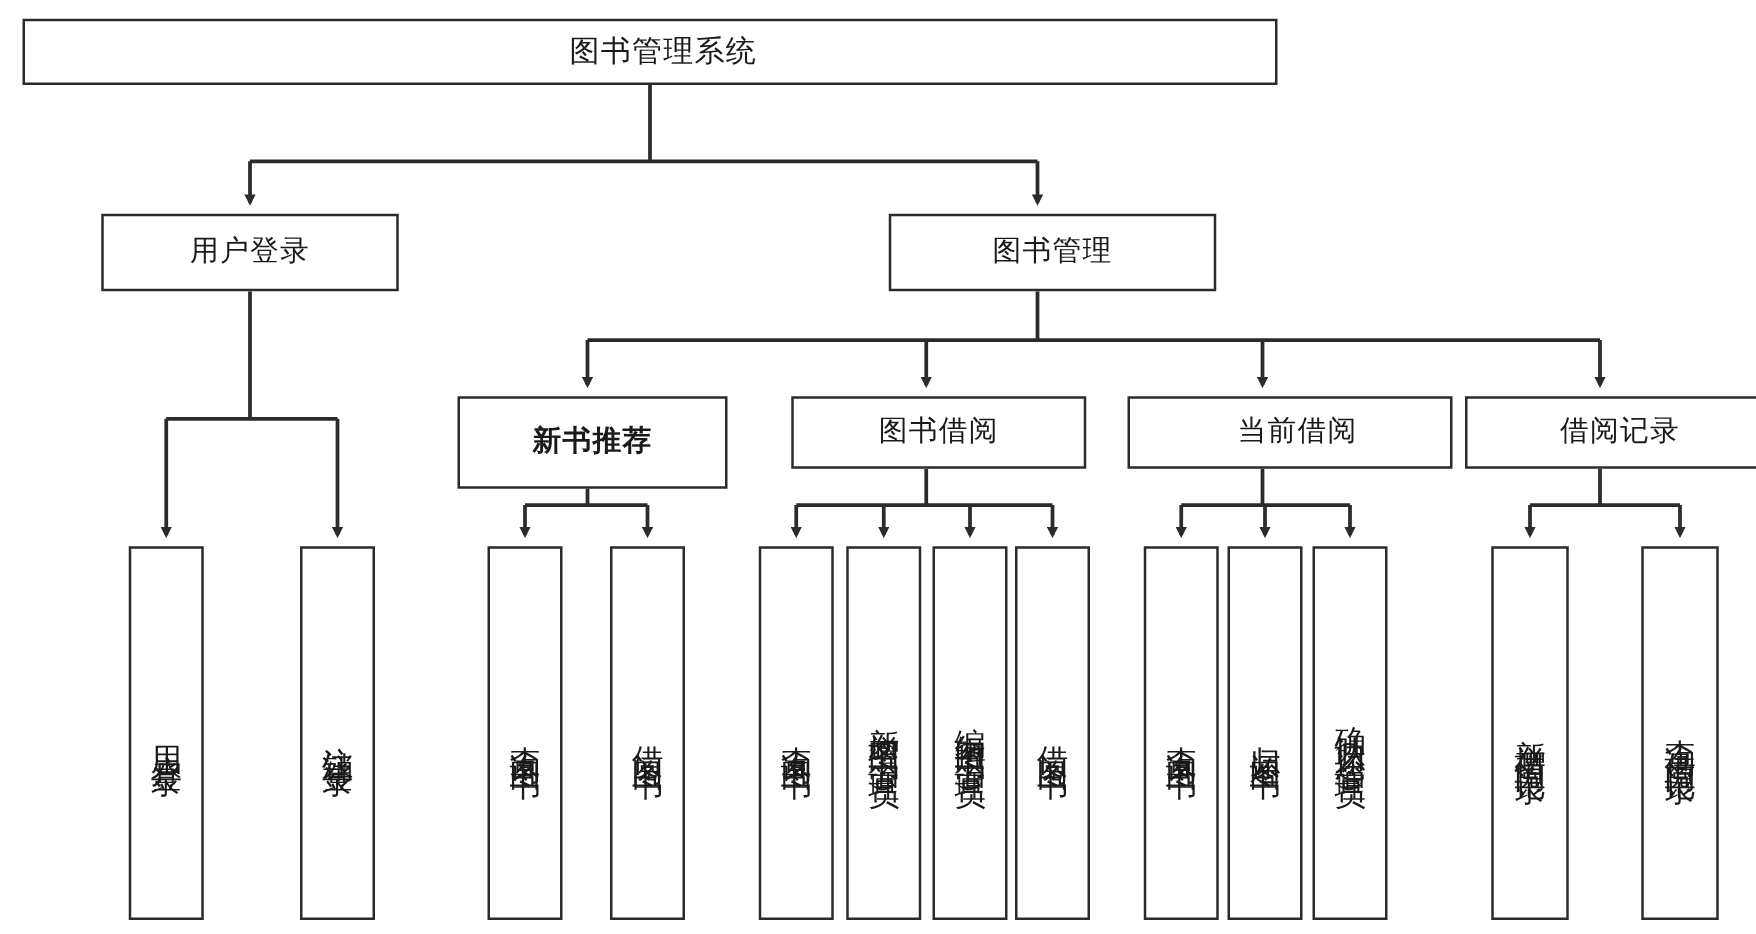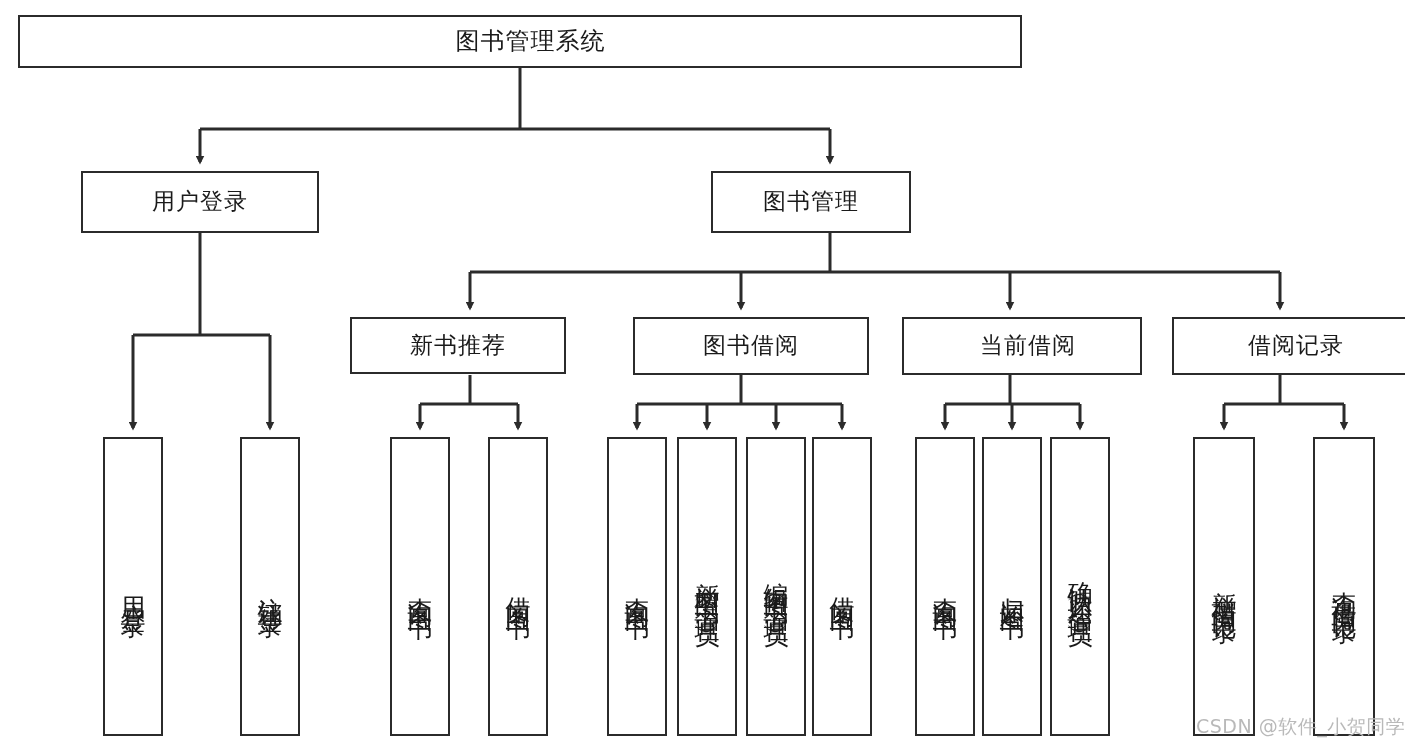--- a/index.html
+++ b/index.html
@@ -115,36 +115,35 @@
       <path d="M1280,375 L1280,404"></path>
       <path d="M1224,404 L1344,404"></path>
       <path d="M1224,404 L1224,428" marker-end="url(#arrowhead)"></path>
       <path d="M1344,404 L1344,428" marker-end="url(#arrowhead)"></path>
     </g>
   </svg>
 
   <div class="node node-h node-root" style="left: 18px; top: 15px; width: 1004px; height: 53px; padding-left: 21px;">图书管理系统</div>
 
   <div class="node node-h" style="left: 81px; top: 171px; width: 238px; height: 62px;">用户登录</div>
-  <div class="node node-h" style="left: 711px; top: 171px; width: 200px; height: 62px;">图书管理</div>
+  <div class="node node-h" style="left: 711px; top: 171px; width: 262px; height: 62px;">图书管理</div>
 
-  <div class="node node-h" style="left: 350px; top: 317px; width: 216px; height: 57px;">新书推荐</div>
+  <div class="node node-h" style="left: 366px; top: 317px; width: 216px; height: 74px; font-weight: bold;">新书推荐</div>
   <div class="node node-h" style="left: 633px; top: 317px; width: 236px; height: 58px;">图书借阅</div>
-  <div class="node node-h" style="left: 902px; top: 317px; width: 240px; height: 58px; padding-left: 12px;">当前借阅</div>
+  <div class="node node-h" style="left: 902px; top: 317px; width: 260px; height: 58px; padding-left: 12px;">当前借阅</div>
   <div class="node node-h" style="left: 1172px; top: 317px; width: 248px; height: 58px;">借阅记录</div>
 
   <div class="node node-v" style="left: 103px; top: 437px; width: 60px; height: 299px;">用户登录</div>
   <div class="node node-v" style="left: 240px; top: 437px; width: 60px; height: 299px;">注销登录</div>
   <div class="node node-v" style="left: 390px; top: 437px; width: 60px; height: 299px;">查询图书</div>
   <div class="node node-v" style="left: 488px; top: 437px; width: 60px; height: 299px;">借阅图书</div>
   <div class="node node-v" style="left: 607px; top: 437px; width: 60px; height: 299px;">查询图书</div>
   <div class="node node-v" style="left: 677px; top: 437px; width: 60px; height: 299px;">新增图书（管理员）</div>
   <div class="node node-v" style="left: 746px; top: 437px; width: 60px; height: 299px;">编辑图书（管理员）</div>
   <div class="node node-v" style="left: 812px; top: 437px; width: 60px; height: 299px;">借阅图书</div>
   <div class="node node-v" style="left: 915px; top: 437px; width: 60px; height: 299px;">查询图书</div>
   <div class="node node-v" style="left: 982px; top: 437px; width: 60px; height: 299px;">归还图书</div>
   <div class="node node-v" style="left: 1050px; top: 437px; width: 60px; height: 299px;">确认归还（管理员）</div>
   <div class="node node-v" style="left: 1193px; top: 437px; width: 62px; height: 299px;">新增借阅记录</div>
   <div class="node node-v" style="left: 1313px; top: 437px; width: 62px; height: 299px;">查询借阅记录</div>
 
-  <div class="watermark" style="left: 1196px; top: 714px; color: rgb(185, 185, 185);">CSDN @软件_小贺同学</div>
 
 </div>
 
 </body></html>

